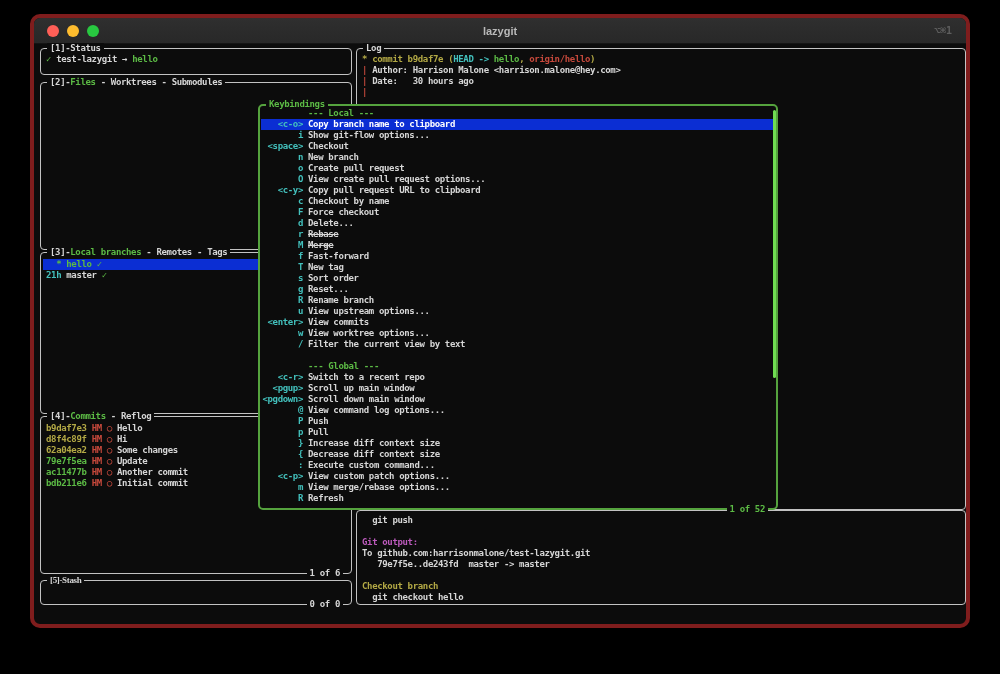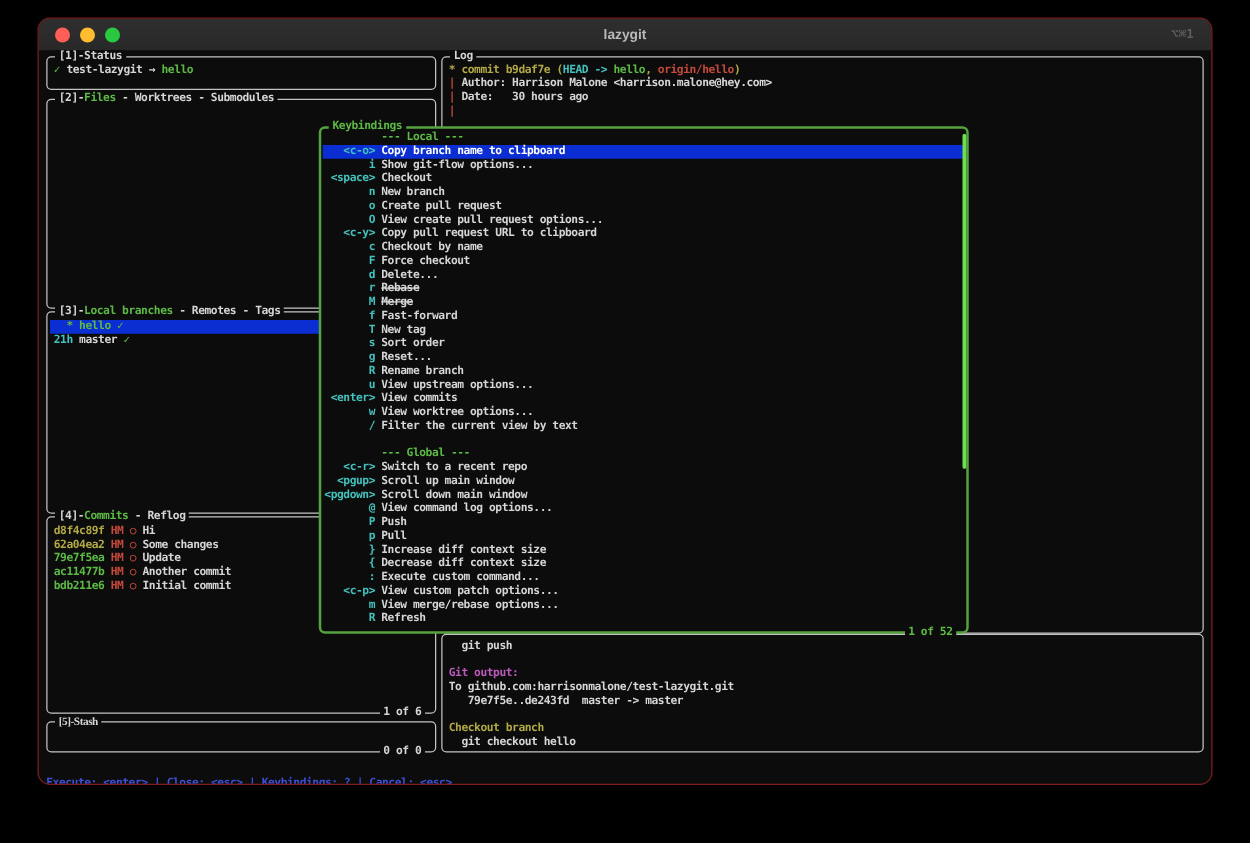--- a/index.html
+++ b/index.html
@@ -1,21 +1,21 @@
 <!DOCTYPE html>
 <html><head>
 <meta charset="utf-8">
 <style>
   * { box-sizing: border-box; }
   html,body { margin:0; padding:0; background:#000; }
   body { width:1000px; height:674px; position:relative; overflow:hidden;
          font-family:"DejaVu Sans Mono", monospace; }
 
   .window { position:absolute; left:30px; top:14px; width:940px; height:614px;
-            background:#0c0c0c; border:1px solid #7f1d1d; border-radius:10px;
+            background:#0c0c0c; border:4px solid #7f1d1d; border-radius:10px;
             box-shadow:0 14px 40px rgba(0,0,0,.75); overflow:hidden; }
 
   .titlebar { position:relative; height:26px; background:linear-gradient(#2f2f2f,#282828);
               border-bottom:1px solid #141414; }
   .lights { position:absolute; left:13px; top:7px; display:flex; gap:8px; }
   .light { width:12px; height:12px; border-radius:50%; }
   .win-title { text-align:center; line-height:26px; font-size:11px; font-weight:700;
                color:#bababa; font-family:"Liberation Sans", sans-serif; }
   .win-shortcut { position:absolute; right:14px; top:0; line-height:26px;
                   font-size:10px; color:#5e5e5e; font-weight:700; }
@@ -82,20 +82,21 @@
       <div class="ptitle"><span style="color: rgb(214, 214, 214);">[3]-</span><span style="color: rgb(92, 187, 69);">Local branches</span><span style="color: rgb(214, 214, 214);"> - Remotes - Tags</span></div>
       <div class="pbody" style="top:6px;">
           <div class="tline sel"><span style="color: rgb(92, 187, 69);">  * </span><span style="color: rgb(92, 187, 69); font-weight: 700;">hello</span><span style="color: rgb(92, 187, 69);"> ✓</span></div>
           <div class="tline"><span style="color: rgb(67, 193, 189);">21h </span><span style="color: rgb(214, 214, 214);">master </span><span style="color: rgb(92, 187, 69);">✓</span></div>
         </div>
     </div>
 
     <div class="panel" style="left:6px; top:371px; width:312px; height:158px;">
       <div class="ptitle"><span style="color: rgb(214, 214, 214);">[4]-</span><span style="color: rgb(92, 187, 69);">Commits</span><span style="color: rgb(214, 214, 214);"> - Reflog</span></div>
       <div class="pbody" style="top:6px;">
+          <div class="tline"><span style="color: rgb(179, 169, 69);">b9daf7e3</span><span style="color: rgb(199, 73, 60);"> HM ○ </span><span style="color: rgb(214, 214, 214);">Hello</span></div>
           <div class="tline"><span style="color: rgb(179, 169, 69);">d8f4c89f</span><span style="color: rgb(199, 73, 60);"> HM ○ </span><span style="color: rgb(214, 214, 214);">Hi</span></div>
           <div class="tline"><span style="color: rgb(179, 169, 69);">62a04ea2</span><span style="color: rgb(199, 73, 60);"> HM ○ </span><span style="color: rgb(214, 214, 214);">Some changes</span></div>
           <div class="tline"><span style="color: rgb(92, 187, 69);">79e7f5ea</span><span style="color: rgb(199, 73, 60);"> HM ○ </span><span style="color: rgb(214, 214, 214);">Update</span></div>
           <div class="tline"><span style="color: rgb(92, 187, 69);">ac11477b</span><span style="color: rgb(199, 73, 60);"> HM ○ </span><span style="color: rgb(214, 214, 214); text-align: right;">Another commit</span></div>
           <div class="tline"><span style="color: rgb(92, 187, 69);">bdb211e6</span><span style="color: rgb(199, 73, 60);"> HM ○ </span><span style="color: rgb(214, 214, 214);">Initial commit</span></div>
         </div>
       <div class="pcounter">1 of 6</div>
     </div>
 
     <div class="panel" style="left:6px; top:535px; width:312px; height:25px;">

